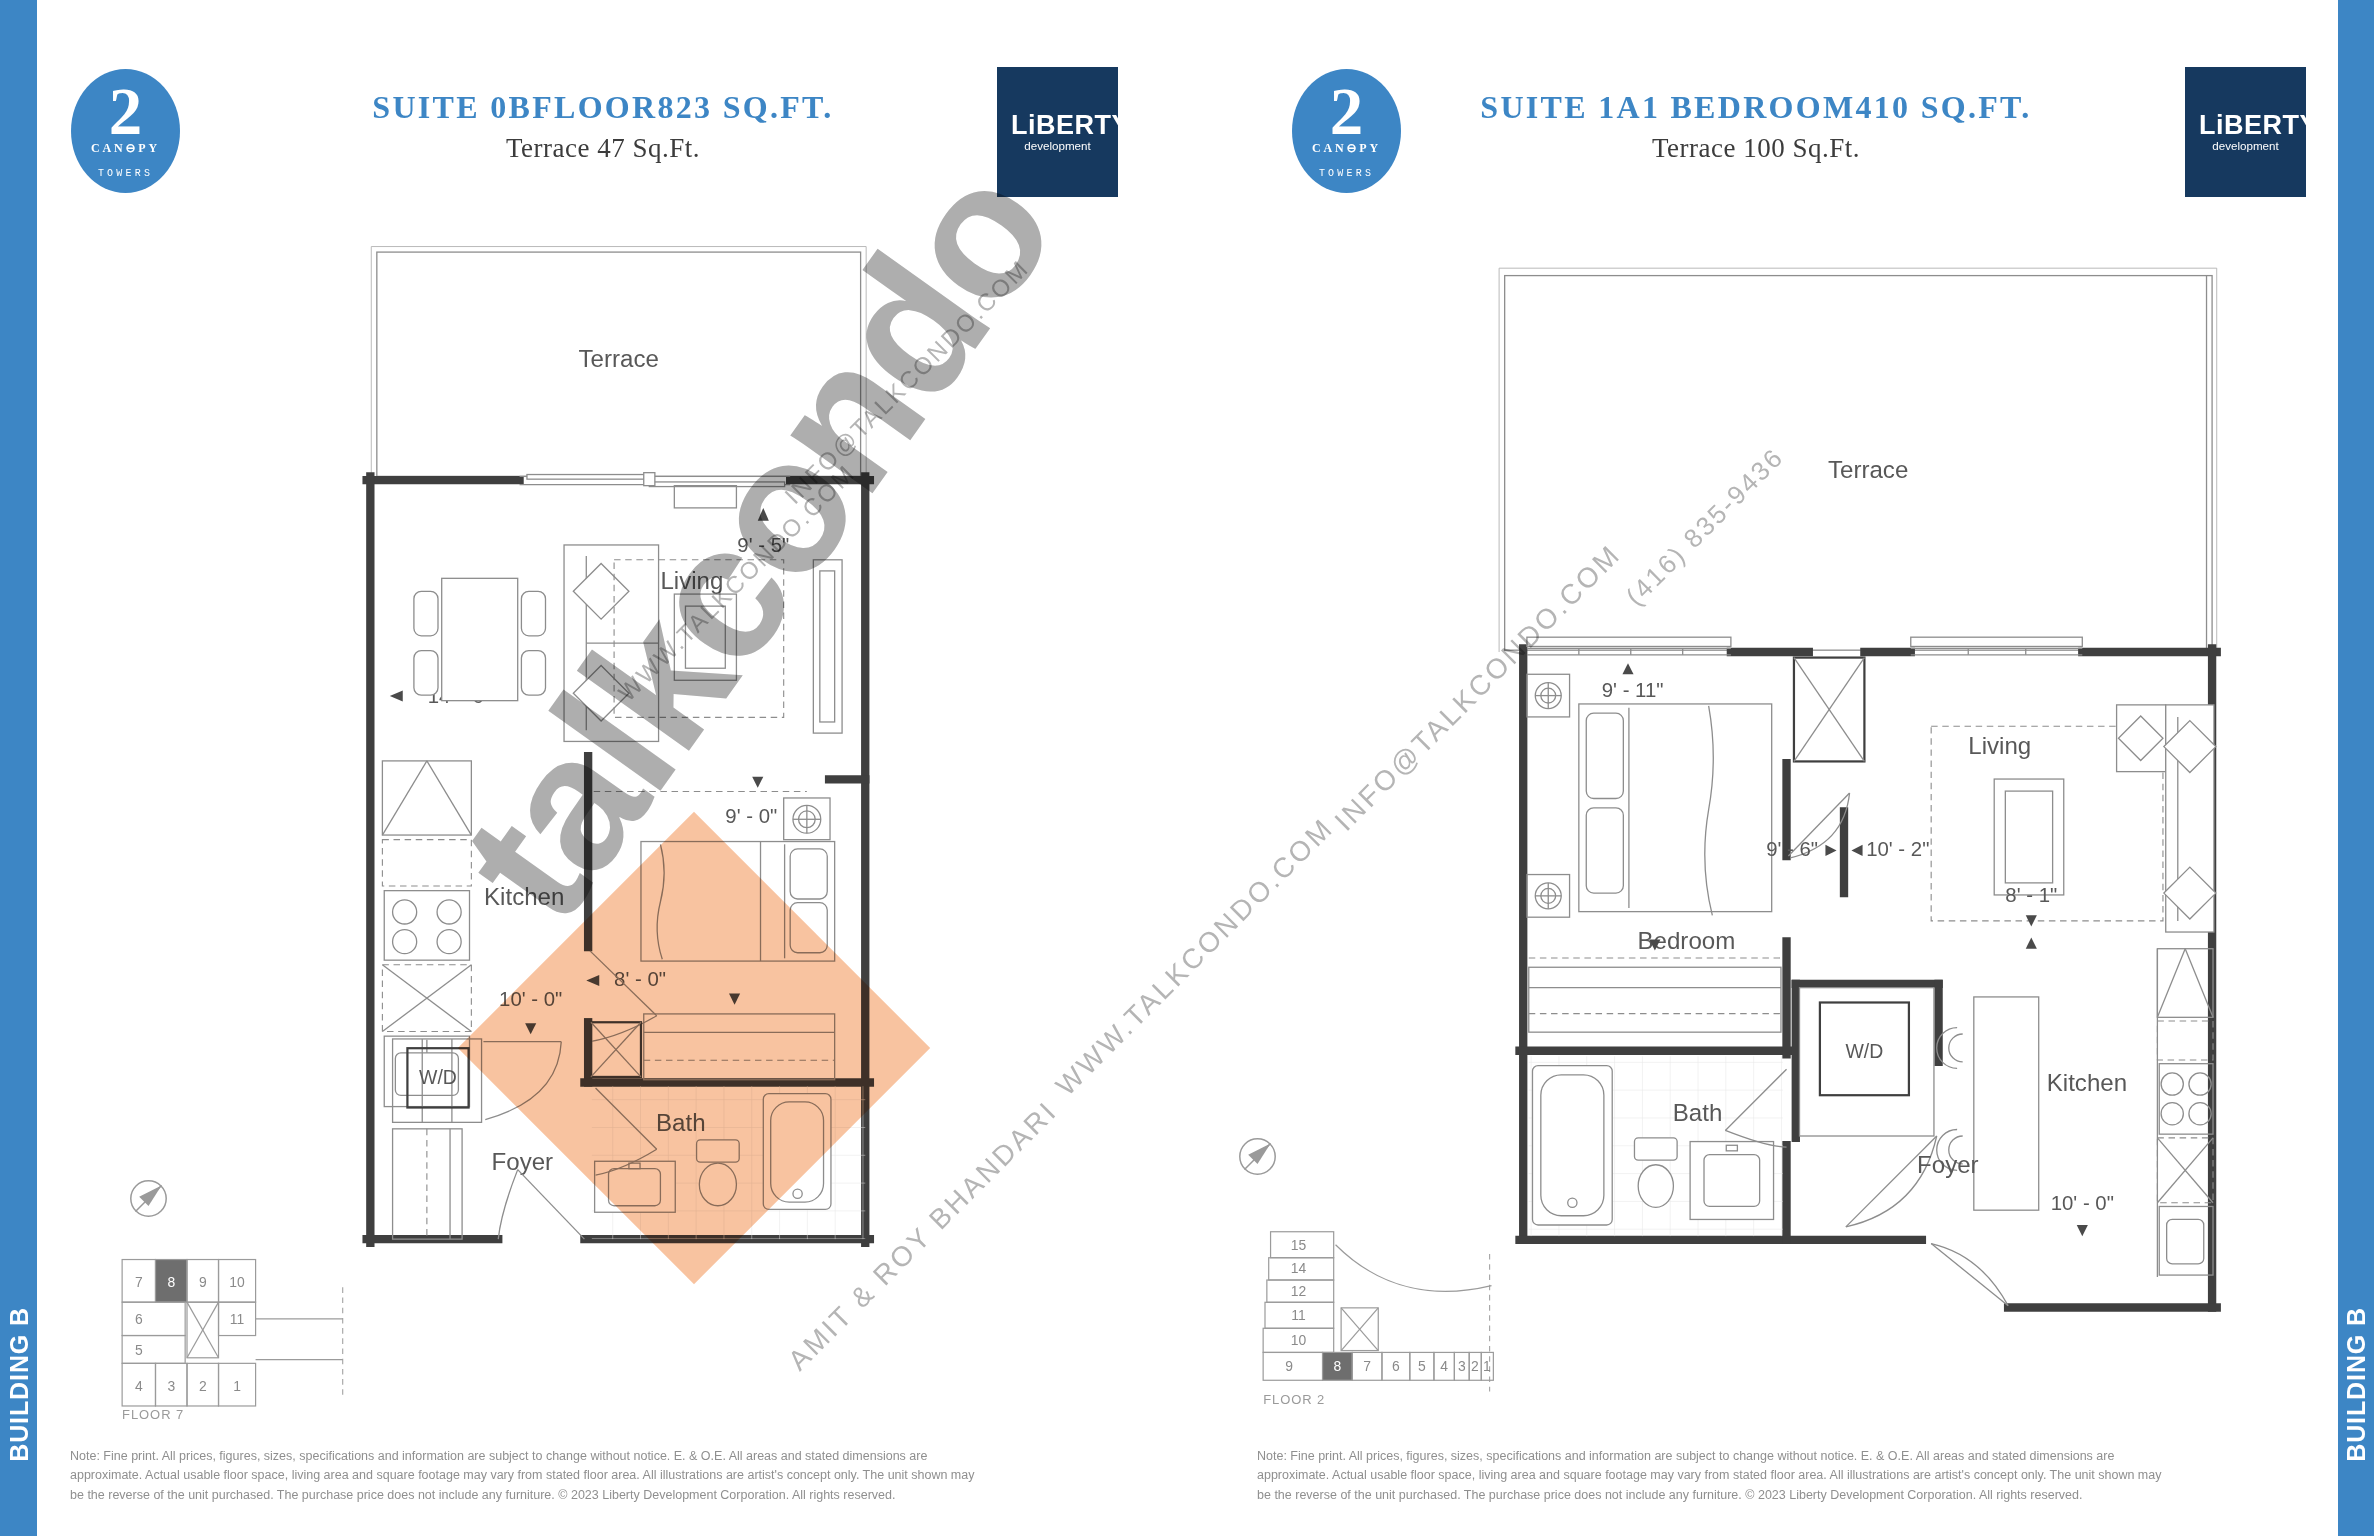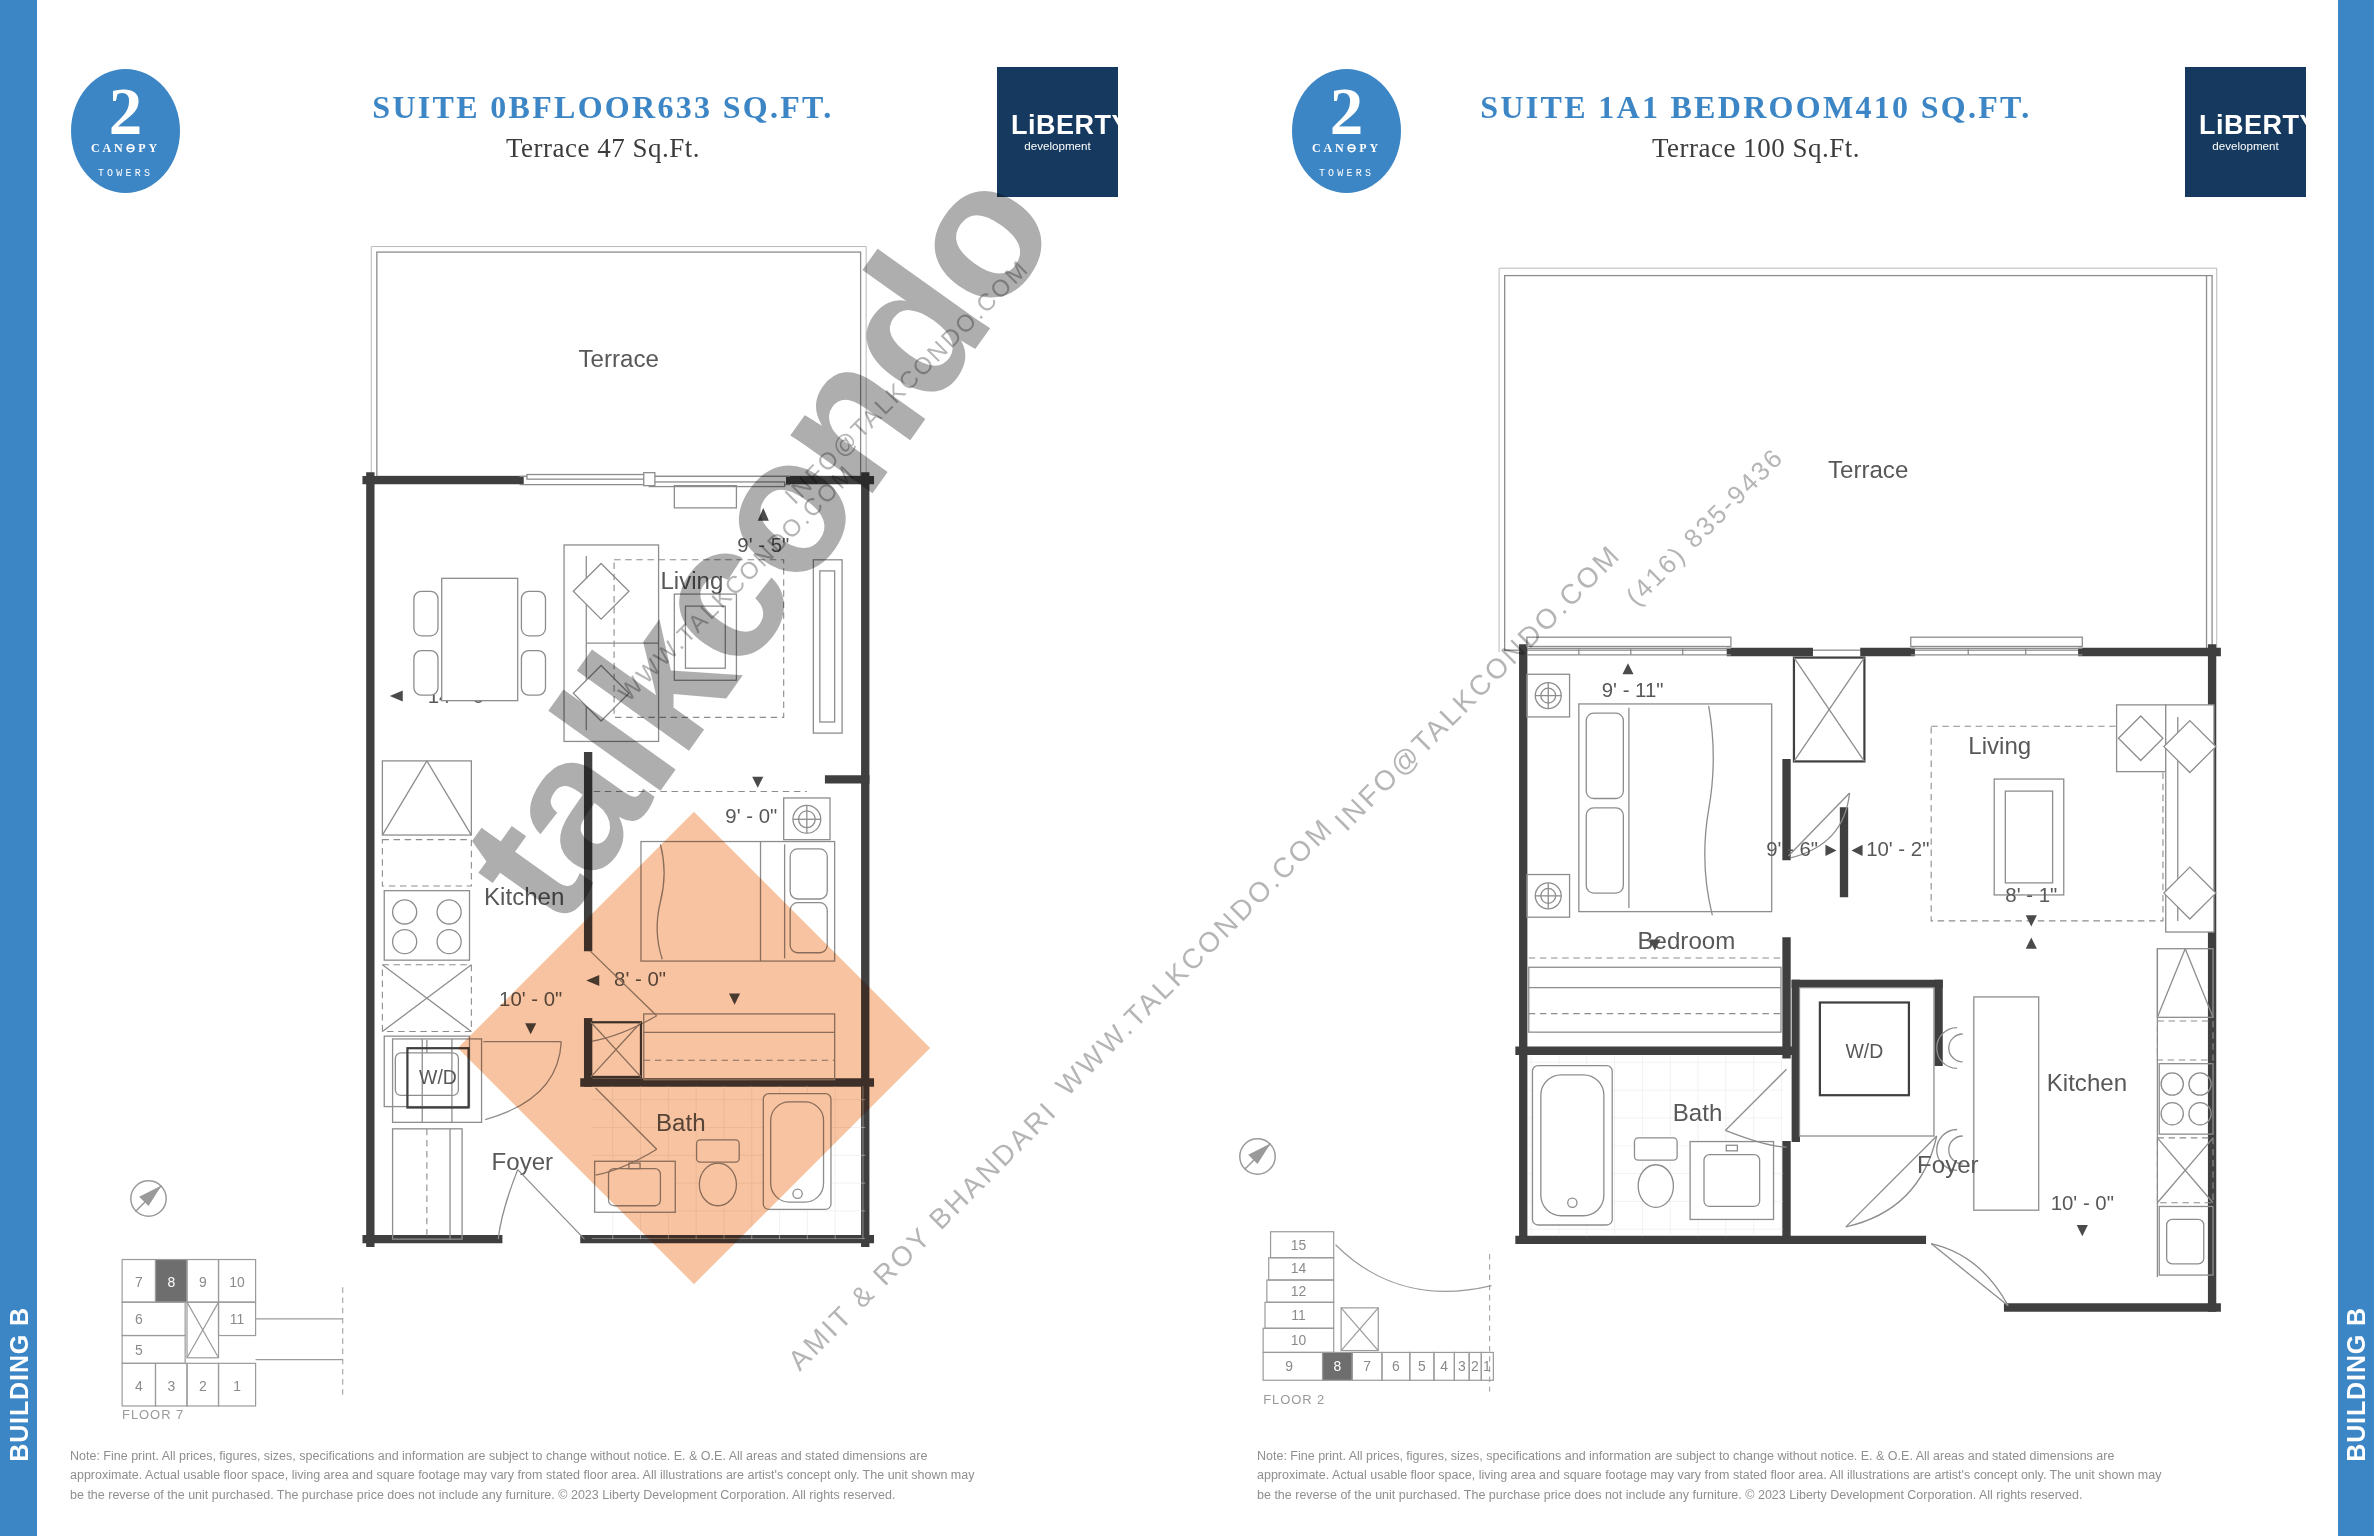--- a/index.html
+++ b/index.html
@@ -74,21 +74,21 @@
 
 <div class="canopy" style="left:71px;top:69px;">
   <div class="c2">2</div>
   <div class="cname">CAN⊖PY</div>
   <div class="csub">TOWERS</div>
 </div>
 <div class="titleblock" style="left:306px;top:89px;">
   <div class="suite-title">
     <span>SUITE 0B</span>
     <span>FLOOR</span>
-    <span>633 SQ.FT.</span>
+    <span>823 SQ.FT.</span>
   </div>
   <div class="suite-sub">Terrace 47 Sq.Ft.</div>
 </div>
 <div class="liberty" style="left:997px;top:67px;">
   <div class="lib-in">
     <div class="lib-name">LiBERTY</div>
     <div class="lib-sub">development</div>
   </div>
 </div>
 

